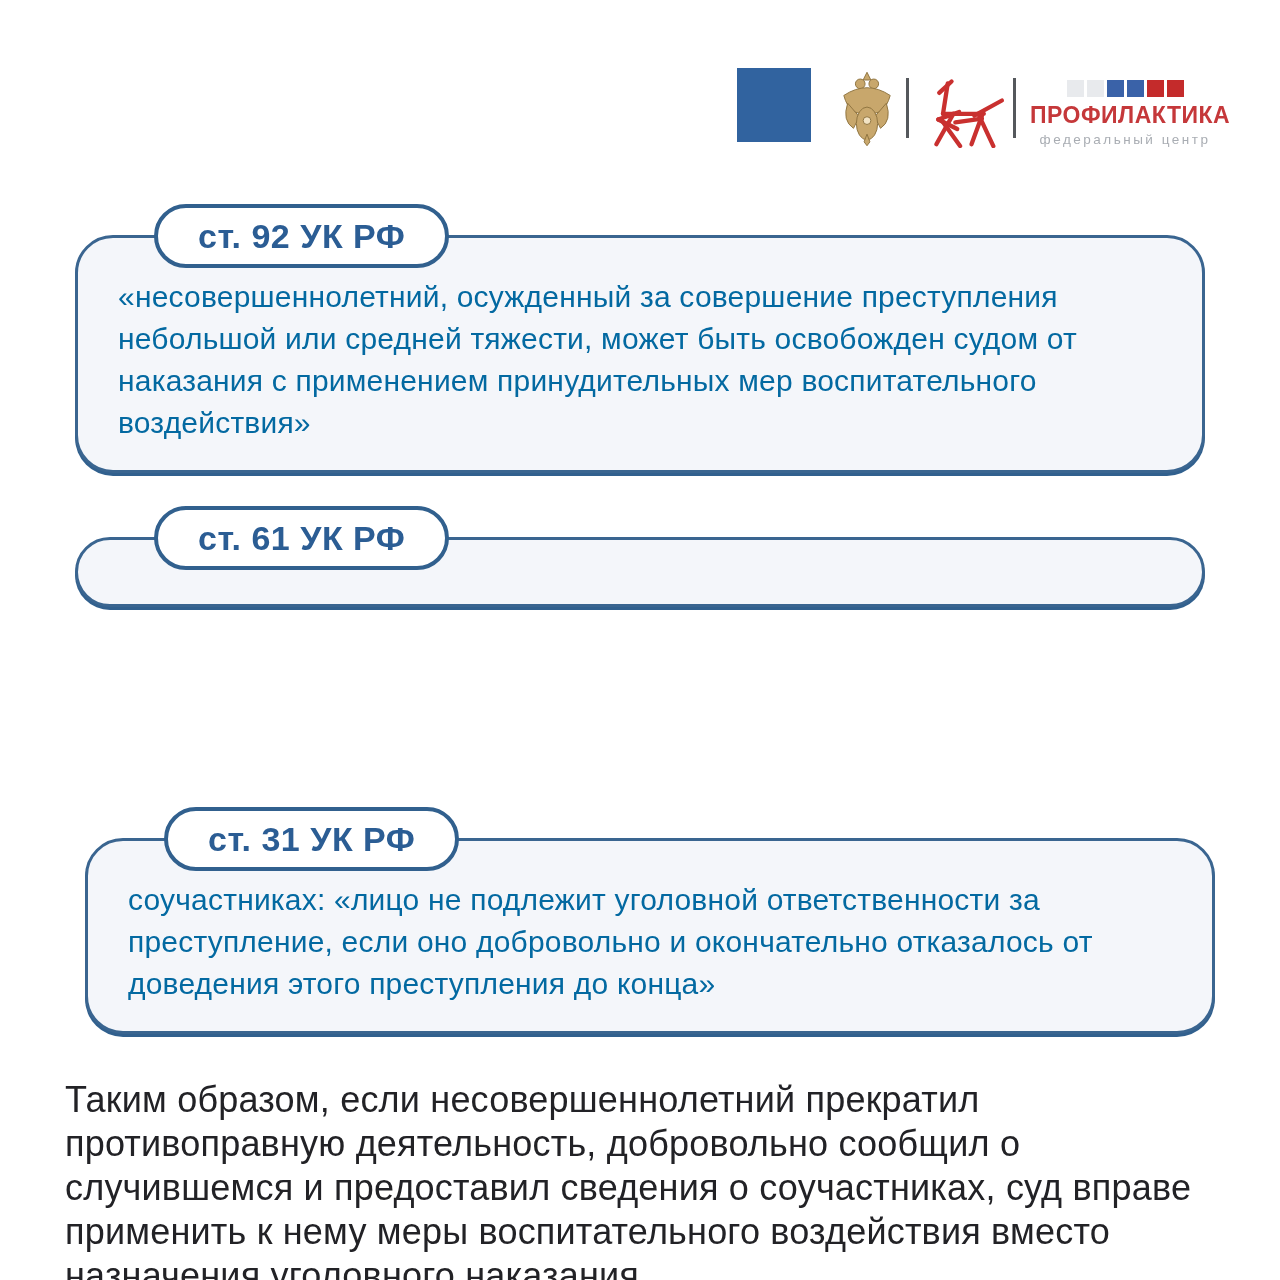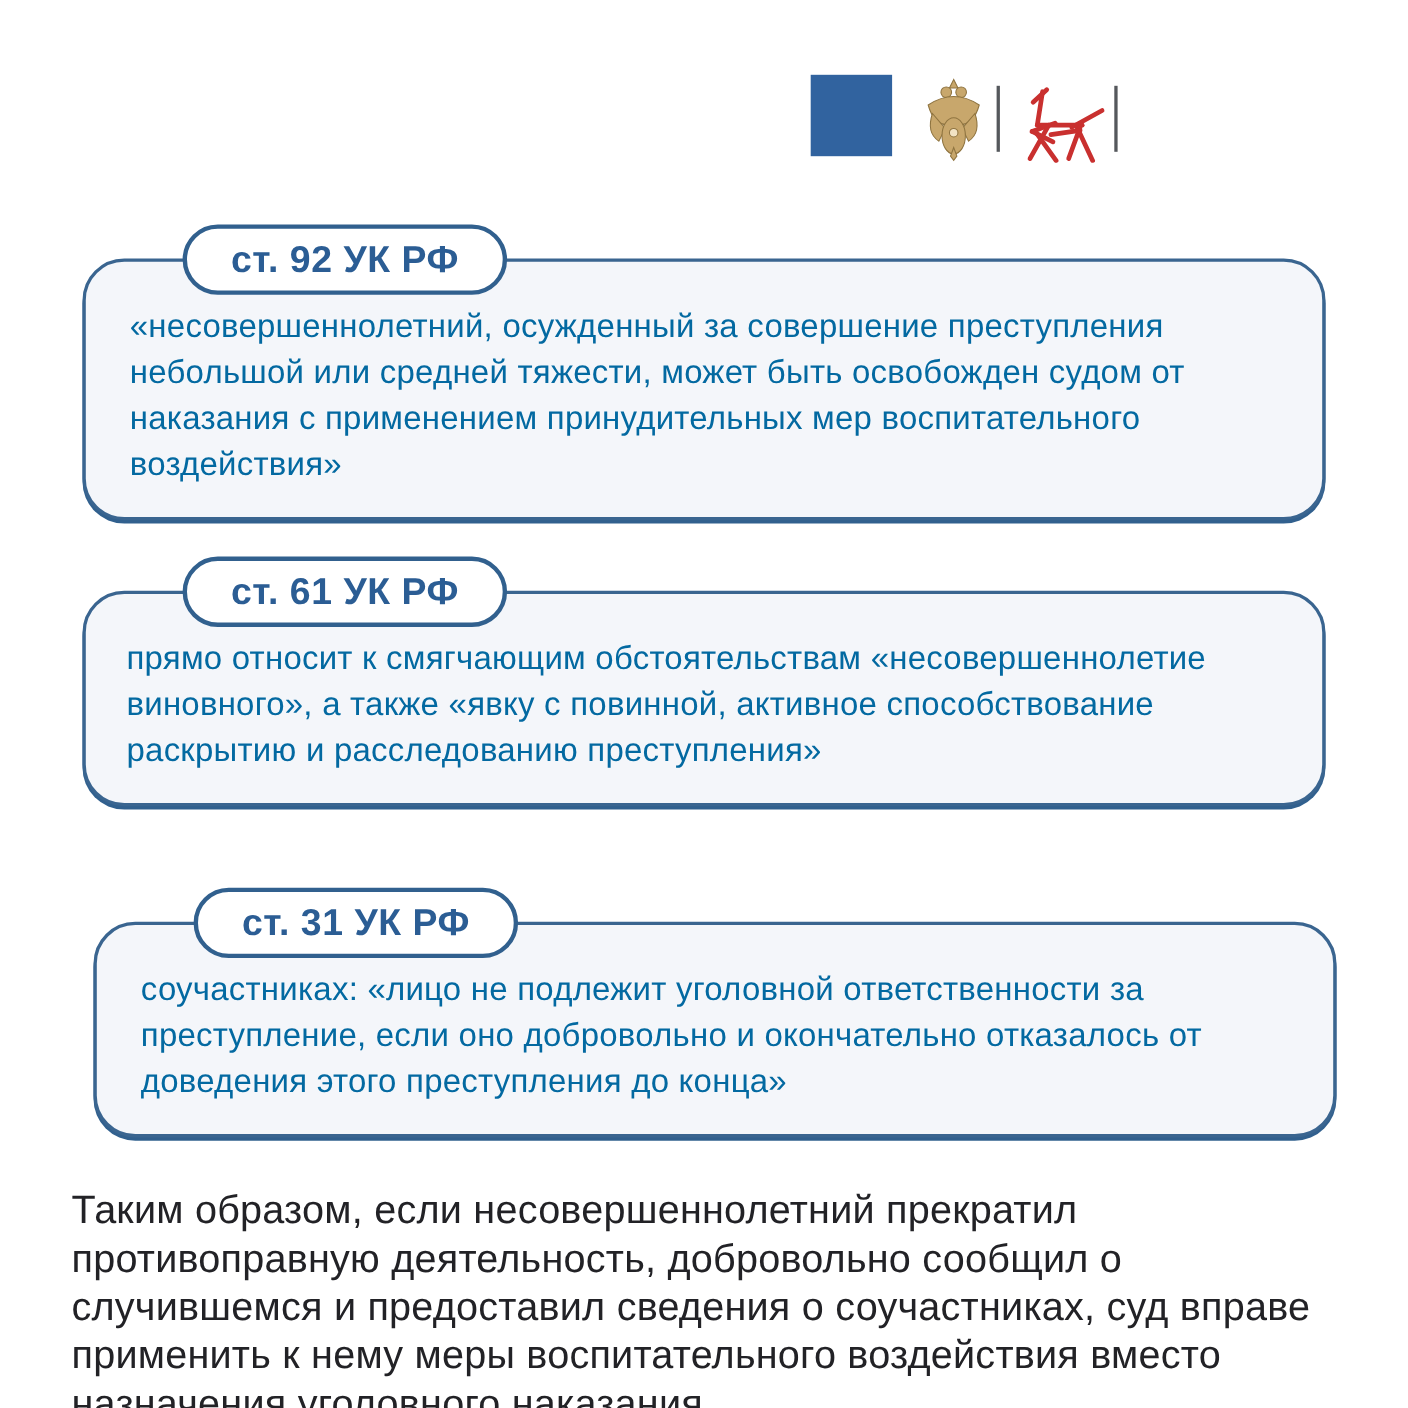--- a/index.html
+++ b/index.html
@@ -32,21 +32,21 @@
   .card{
     position:absolute;left:75px;width:1130px;box-sizing:border-box;
     background:#F4F6FA;border:3px solid #3A6590;border-radius:38px;
     box-shadow:0 3px 0 #31608E;
     padding:38px 40px 26px 40px;
   }
   .card1{top:235px;}
   .card2{top:537px;padding-left:37px;}
   .card3{top:838px;margin-left:10px;}
   .badge{
-    position:absolute;left:88px;top:-34px;height:64px;line-height:56px;
+    position:absolute;left:76px;top:-34px;height:64px;line-height:56px;
     padding:0 40px;background:#ffffff;border:4px solid #31608E;border-radius:40px;
     box-sizing:border-box;font-weight:800;font-size:34px;color:#2B5D94;
     letter-spacing:0.5px;white-space:nowrap;
   }
   .card-text{font-size:30px;line-height:42px;color:#0369a1;letter-spacing:0.2px;}
   
   .footer-text{
     position:absolute;left:65px;top:1078px;width:1160px;
     font-size:36px;line-height:44px;color:#222226;letter-spacing:0.2px;
   }
@@ -85,29 +85,40 @@
       <line x1="36" y1="44" x2="18" y2="76"></line>
       <line x1="23" y1="50" x2="43" y2="78"></line>
       <line x1="63" y1="46" x2="78" y2="78"></line>
       <line x1="66" y1="46" x2="55" y2="76"></line>
       <line x1="38" y1="53" x2="66" y2="49"></line>
     </g>
   </svg>
 
   <div class="sep sep2"></div>
 
+  <div class="prof">
+    <div class="prof-squares">
+      <span class="sq-gray"></span>
+        <span class="sq-gray"></span>
+        <span class="sq-blue"></span>
+        <span class="sq-blue"></span>
+        <span class="sq-red"></span>
+        <span class="sq-red"></span>
+    </div>
+    <div class="prof-title">ПРОФИЛАКТИКА</div>
+    <div class="prof-sub">федеральный центр</div>
+  </div>
 
   <div class="card card1">
     <div class="badge">ст. 92 УК РФ</div>
     <div class="card-text">«несовершеннолетний, осужденный за совершение преступления небольшой или средней тяжести, может быть освобожден судом от наказания с применением принудительных мер воспитательного воздействия»</div>
   </div>
 
   <div class="card card2">
     <div class="badge">ст. 61 УК РФ</div>
-    <div class="card-text">прямо относит к смягчающим обстоятельствам «несовершеннолетие виновного», а также «явку с повинной, активное способствование раскрытию и расследованию преступления»</div>
   </div>
 
   <div class="card card3">
     <div class="badge">ст. 31 УК РФ</div>
     <div class="card-text">соучастниках: «лицо не подлежит уголовной ответственности за преступление, если оно добровольно и окончательно отказалось от доведения этого преступления до конца»</div>
   </div>
 
   <div class="footer-text">Таким образом, если несовершеннолетний прекратил противоправную деятельность, добровольно сообщил о случившемся и предоставил сведения о соучастниках, суд вправе применить к нему меры воспитательного воздействия вместо назначения уголовного наказания</div>
 
 </div>

